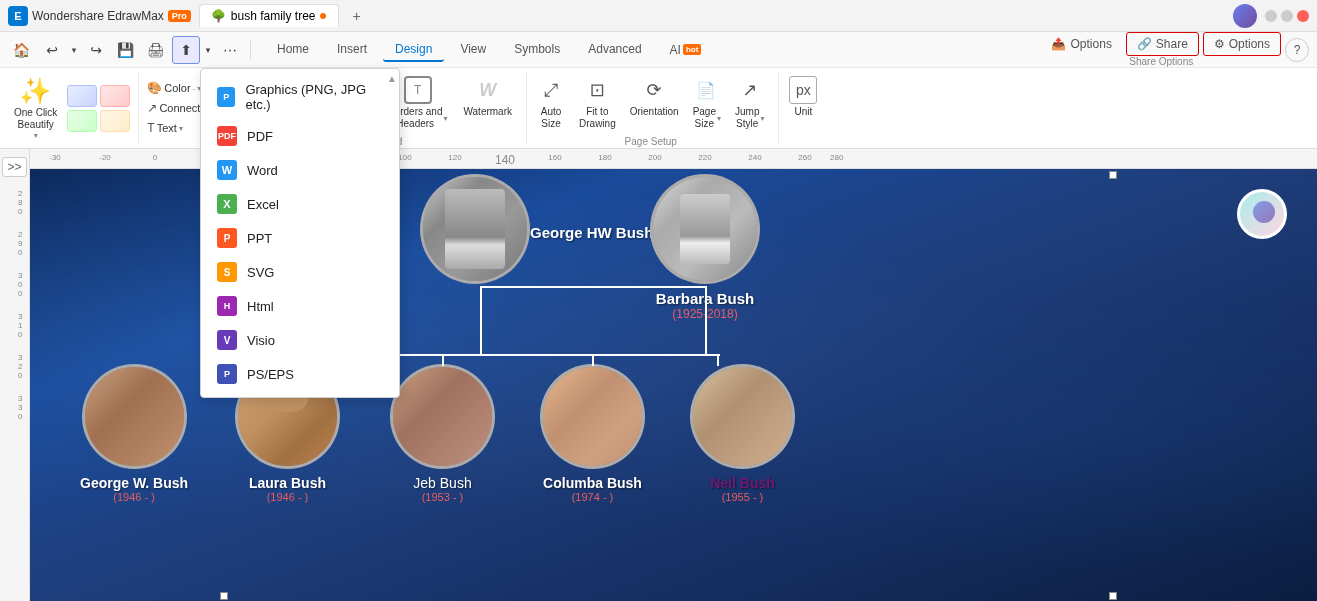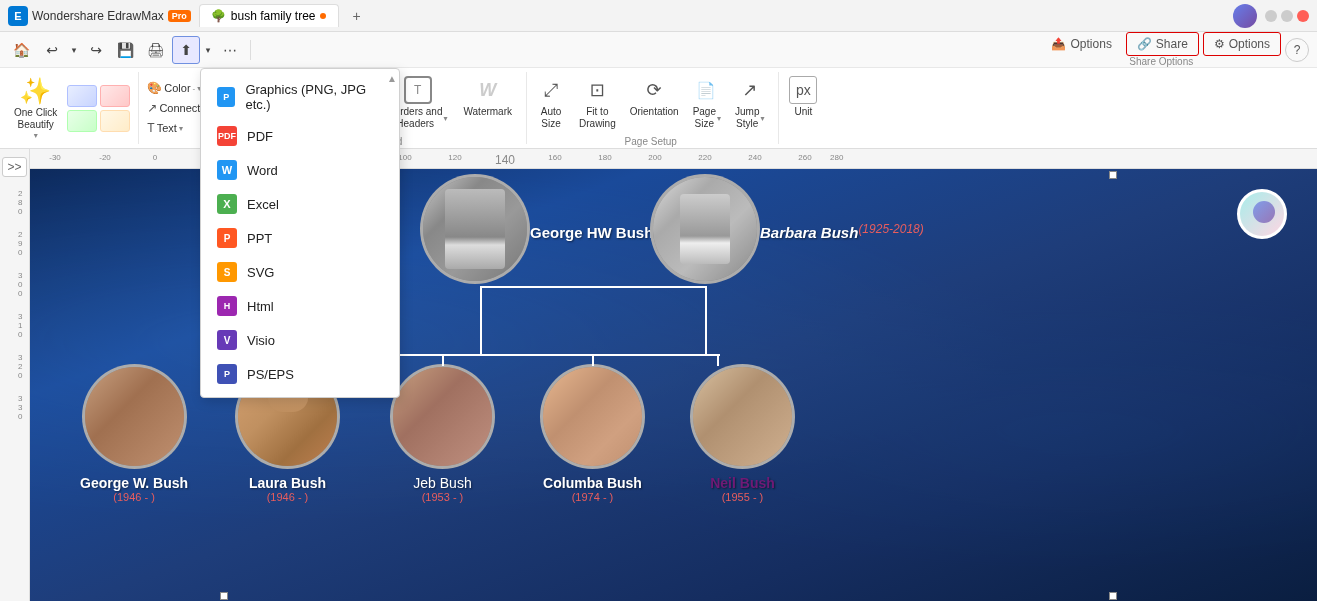--- a/index.html
+++ b/index.html
@@ -103,20 +103,32 @@
     <div class="qa-btn">↩</div>
     <div class="qa-btn" style="font-size:9px; width:12px;">▾</div>
     <div class="qa-btn">↪</div>
     <div class="qa-btn">💾</div>
     <div class="qa-btn">🖨</div>
     <div class="qa-btn active-button-highlight" style="border:1.5px solid #7090e0;">⬆</div>
     <div class="qa-btn" style="font-size:9px; width:12px;">▾</div>
     <div class="qa-btn">⋯</div>
     <div class="qa-separator"></div>
 
+    <div style="display:flex; gap:4px; margin-left:8px;">
+      <div class="ribbon-tab">Home</div>
+      <div class="ribbon-tab">Insert</div>
+      <div class="ribbon-tab active">Design</div>
+      <div class="ribbon-tab">View</div>
+      <div class="ribbon-tab">Symbols</div>
+      <div class="ribbon-tab">Advanced</div>
+      <div class="ribbon-tab" style="display:flex; align-items:center; gap:2px;">
+        <span>AI</span>
+        <span style="background:#ff6b00; color:white; font-size:8px; padding:1px 3px; border-radius:2px; font-weight:bold;">hot</span>
+      </div>
+    </div>
 
     <div style="margin-left:auto; display:flex; align-items:center; gap:4px;">
       <div style="display:flex; flex-direction:column; align-items:center; gap:0;">
         <div style="display:flex; gap:4px;">
           <div class="publish-btn">
             <span style="font-size:12px;">📤</span>
             <span>Options</span>
           </div>
           <div class="share-btn">
             <span style="font-size:12px;">🔗</span>
@@ -318,21 +330,21 @@
         <div style="width:110px; height:110px; border-radius:50%; overflow:hidden; border:3px solid rgba(255,255,255,0.3); background:#888; display:flex; align-items:center; justify-content:center;">
 
           <div style="width:100%; height:100%; background:linear-gradient(135deg, #ccc 0%, #888 30%, #999 60%, #777 100%); display:flex; align-items:center; justify-content:center;">
             <div style="width:60px; height:80px; background:linear-gradient(180deg, #bbb 0%, #999 40%, #888 60%, #ddd 70%, #aaa 100%); border-radius:4px;"></div>
           </div>
         </div>
         <div style="font-size:15px; font-weight:bold; color:white; margin-top:6px; text-align:center; text-shadow:1px 1px 2px rgba(0,0,0,0.5);">George HW Bush</div>
         <div style="font-size:12px; color:#e85d5d; text-align:center;">(1924-2018)</div>
       </div>
 
-      <div style="position:absolute; left:620px; top:5px; display:flex; flex-direction:row; align-items:center;font-style:italic;">
+      <div style="position:absolute; left:620px; top:5px; display:flex; flex-direction:column; align-items:center;">
         <div style="width:110px; height:110px; border-radius:50%; overflow:hidden; border:3px solid rgba(255,255,255,0.3); background:#888;">
           <div style="width:100%; height:100%; background:linear-gradient(135deg, #ddd 0%, #aaa 30%, #bbb 60%, #888 100%); display:flex; align-items:center; justify-content:center;">
             <div style="width:50px; height:70px; background:linear-gradient(180deg, #ccc 0%, #aaa 40%, #999 60%, #eee 70%, #bbb 100%); border-radius:4px;"></div>
           </div>
         </div>
         <div style="font-size:15px; font-weight:bold; color:white; margin-top:6px; text-align:center; text-shadow:1px 1px 2px rgba(0,0,0,0.5);">Barbara Bush</div>
         <div style="font-size:12px; color:#e85d5d; text-align:center;">(1925-2018)</div>
       </div>
 
       <div style="position:absolute; top:117px; left:450px; width:225px; height:2px; background:white;"></div>

